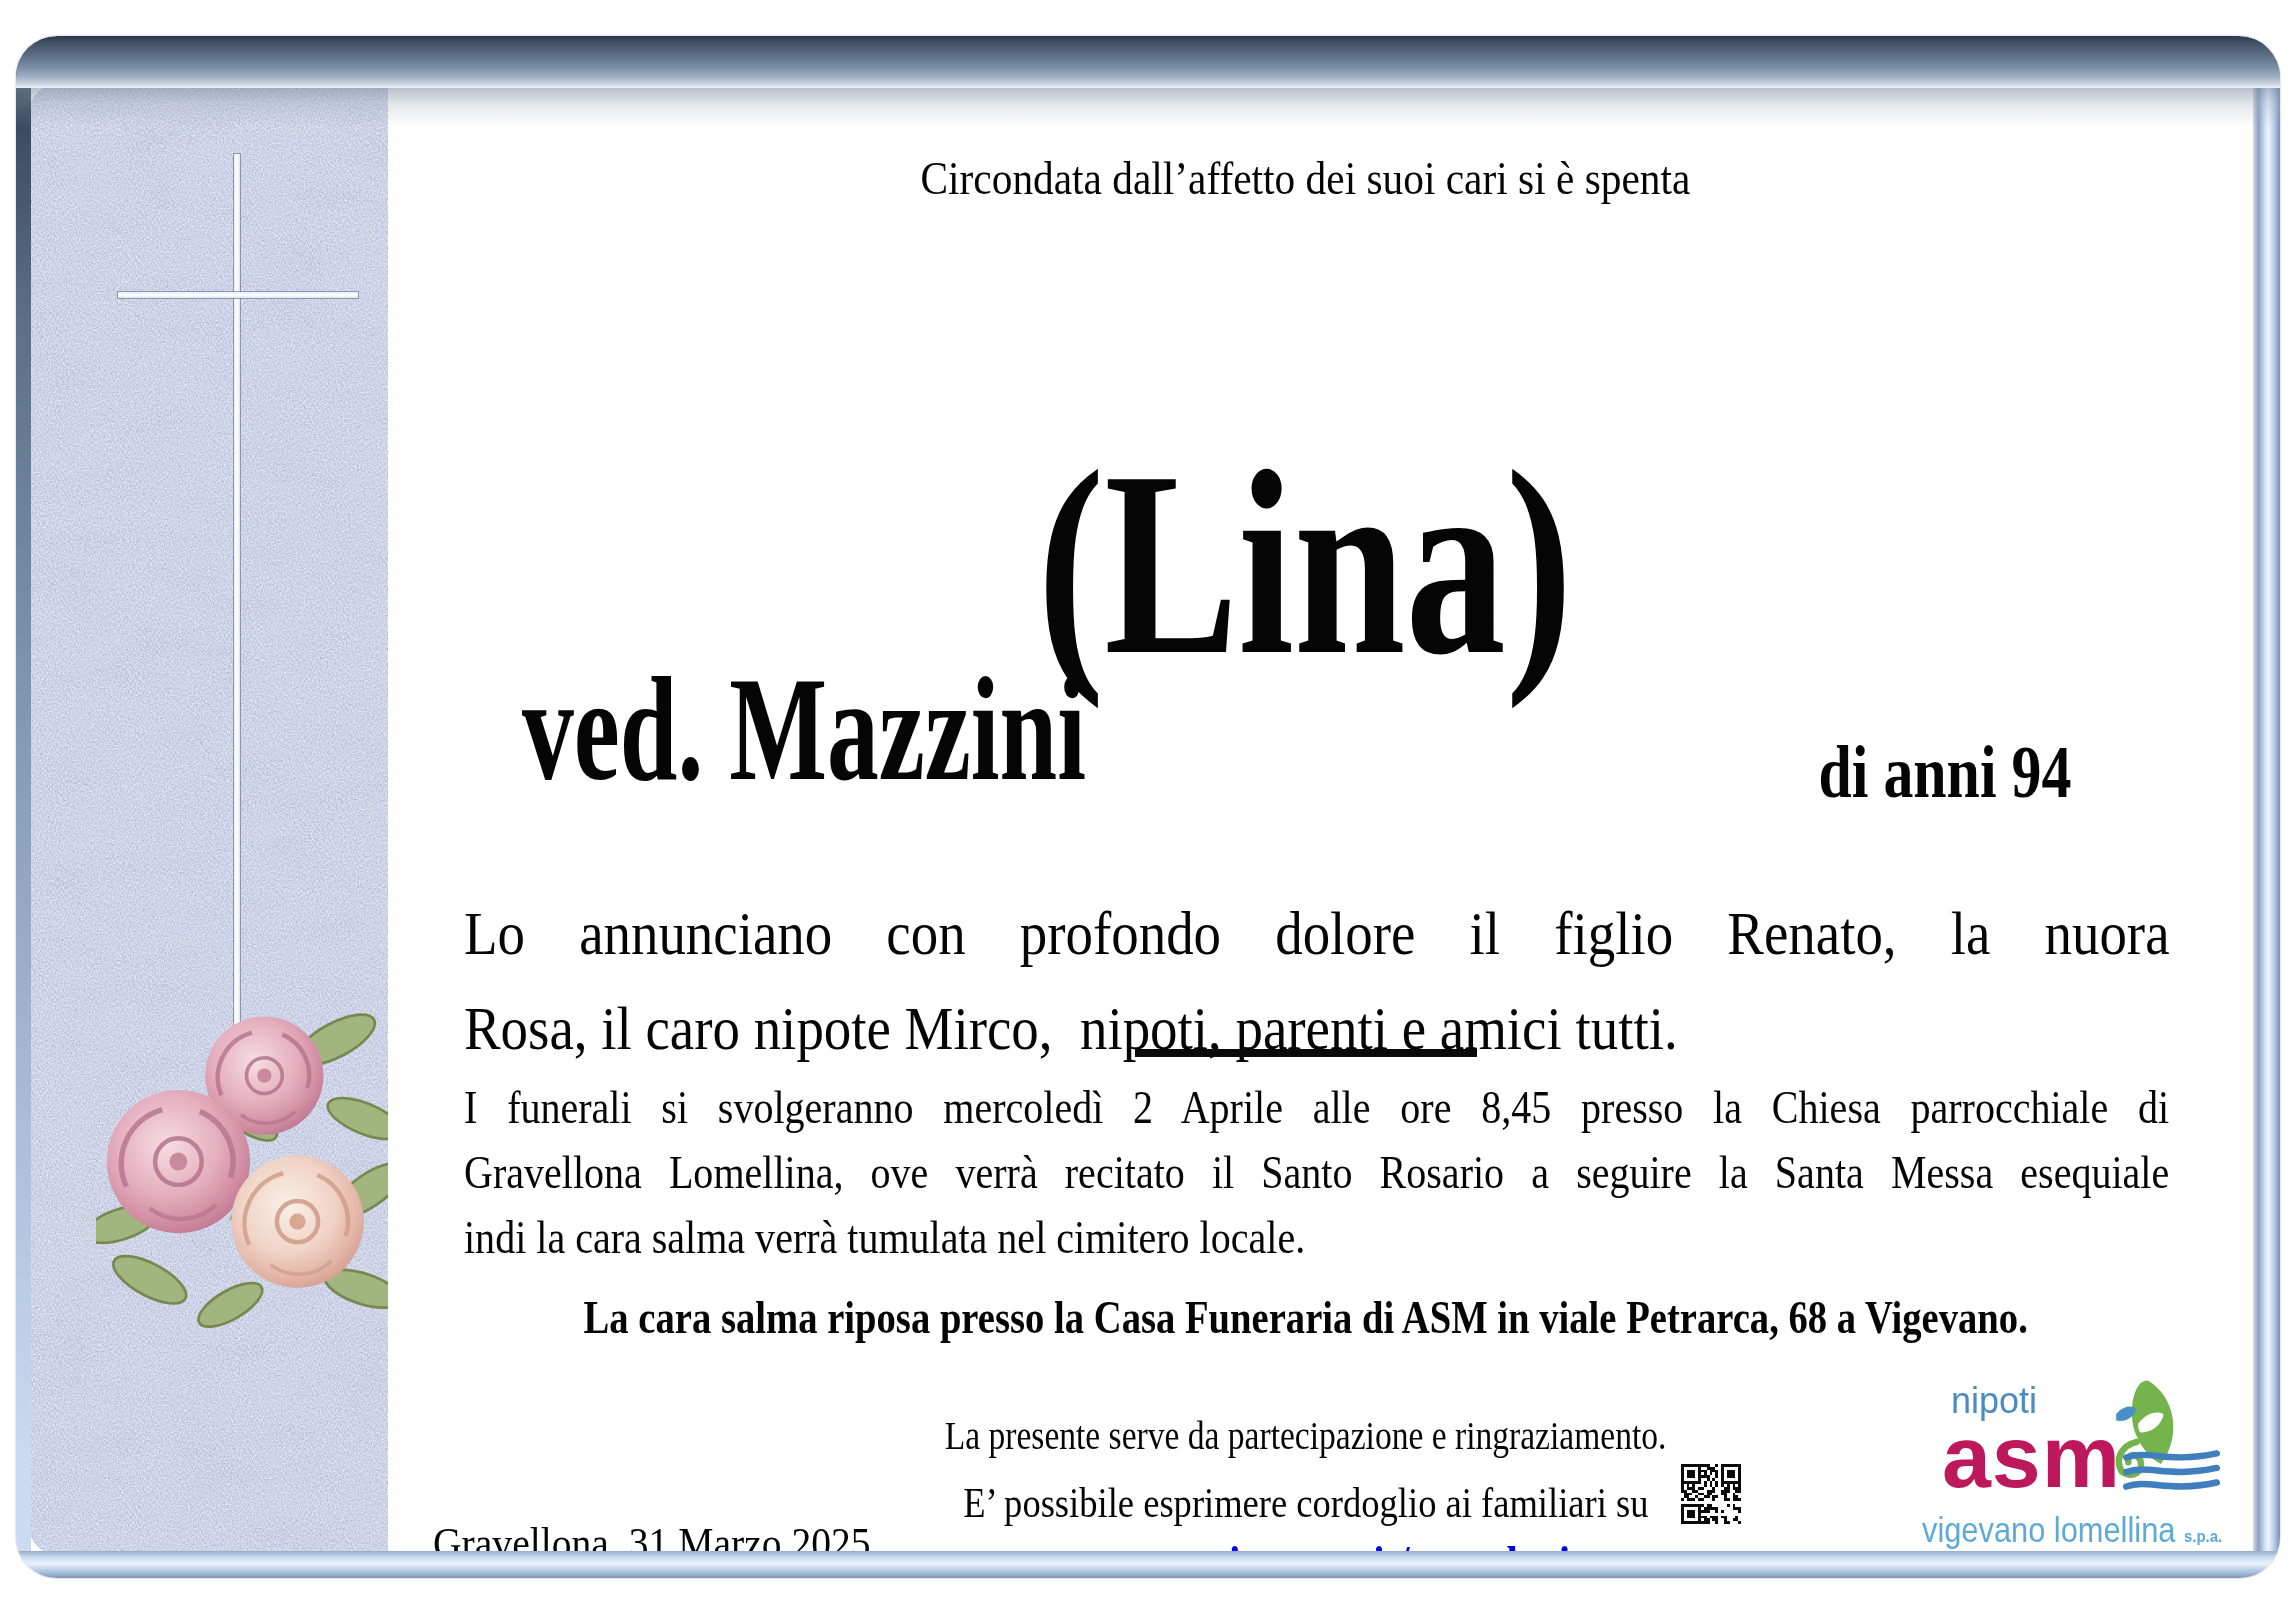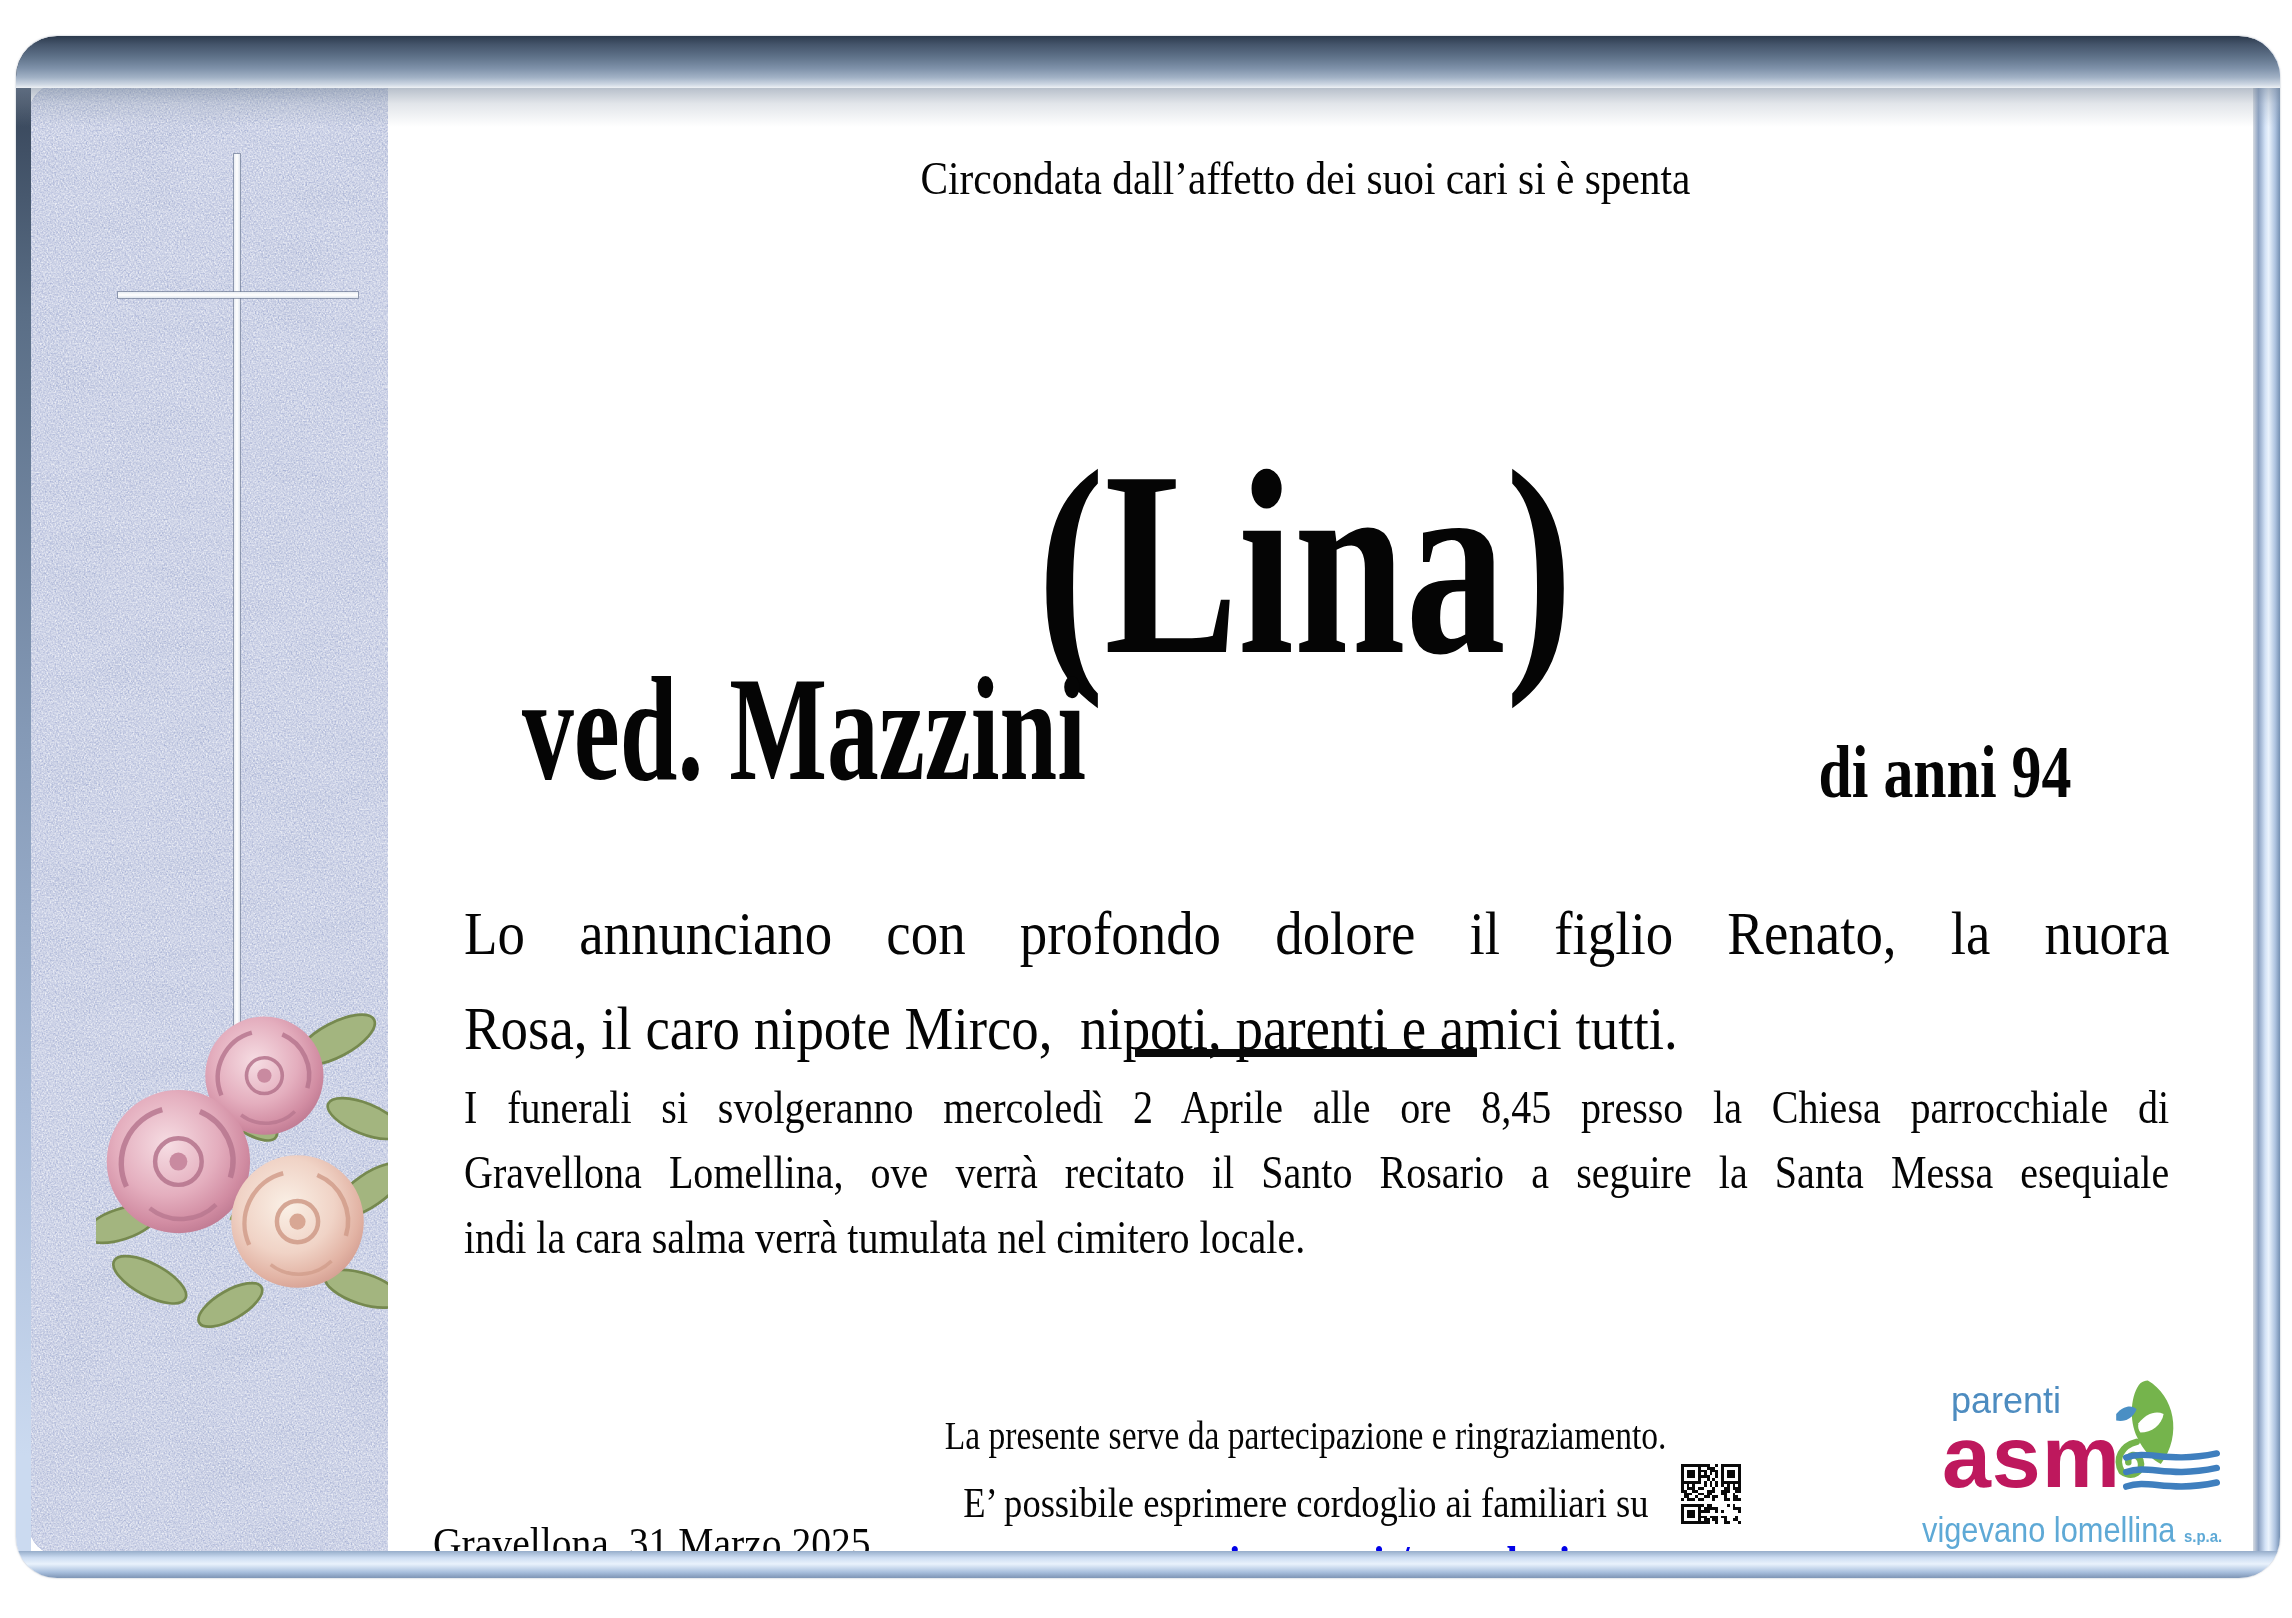--- a/index.html
+++ b/index.html
@@ -220,20 +220,23 @@
     <div class="abs divider">
         <div></div>
       </div>
 
     <div class="abs funeral">
       <div class="jline">I funerali si svolgeranno mercoledì 2 Aprile alle ore 8,45 presso la Chiesa parrocchiale di</div>
       <div class="jline">Gravellona Lomellina, ove verrà recitato il Santo Rosario a seguire la Santa Messa esequiale</div>
       <div class="lline">indi la cara salma verrà tumulata nel cimitero locale.</div>
     </div>
 
+    <div class="abs centerline repose">
+      <span>La cara salma riposa presso la Casa Funeraria di ASM in viale Petrarca, 68 a Vigevano.</span>
+    </div>
 
     <div class="abs centerline note2">
       <span>La presente serve da partecipazione e ringraziamento.</span>
     </div>
 
     <div class="abs centerline condol">
       <span>E’ possibile esprimere cordoglio ai familiari su</span>
     </div>
     <div class="abs centerline deadlink">
       <span><a href="#">www.asmvigevano.it/necrologi</a></span>
@@ -475,21 +478,21 @@
           <rect x="11" y="22" width="1" height="1"></rect>
           <rect x="14" y="22" width="1" height="1"></rect>
           <rect x="17" y="22" width="1" height="1"></rect>
           <rect x="18" y="22" width="1" height="1"></rect>
           <rect x="22" y="22" width="1" height="1"></rect>
         </g>
     </svg>
   </div>
 
   <div class="logo">
-    <div class="logo-gruppo">parenti</div>
+    <div class="logo-gruppo">nipoti</div>
     <div class="logo-asm">asm</div>
     <svg class="logo-leaf" viewBox="0 0 100 120" xmlns="http://www.w3.org/2000/svg">
       <path d="M60 4 C88 20 98 62 74 94 C64 89 55 79 49 66 C39 46 42 18 52 7 C55 5 57 4 60 4 Z" fill="#75b44c"></path>
       <path d="M50 50 C58 40 68 36 77 40 C75 52 64 60 52 60 C50 57 49 54 50 50 Z" fill="#ffffff"></path>
       <path d="M26 40 C34 31 43 30 48 35 C44 45 35 49 26 47 Z" fill="#4a8fc4"></path>
       <path d="M48 70 C32 74 24 88 32 102 C44 110 56 102 52 90 C48 81 38 83 39 92" fill="none" stroke="#75b44c" stroke-width="7" stroke-linecap="round"></path>
     </svg>
     <svg class="logo-waves" viewBox="0 0 120 60" xmlns="http://www.w3.org/2000/svg">
       <g fill="none" stroke="#3f7fbe" stroke-width="8" stroke-linecap="round">
         <path d="M4 12 C32 2 54 20 116 7"></path>

